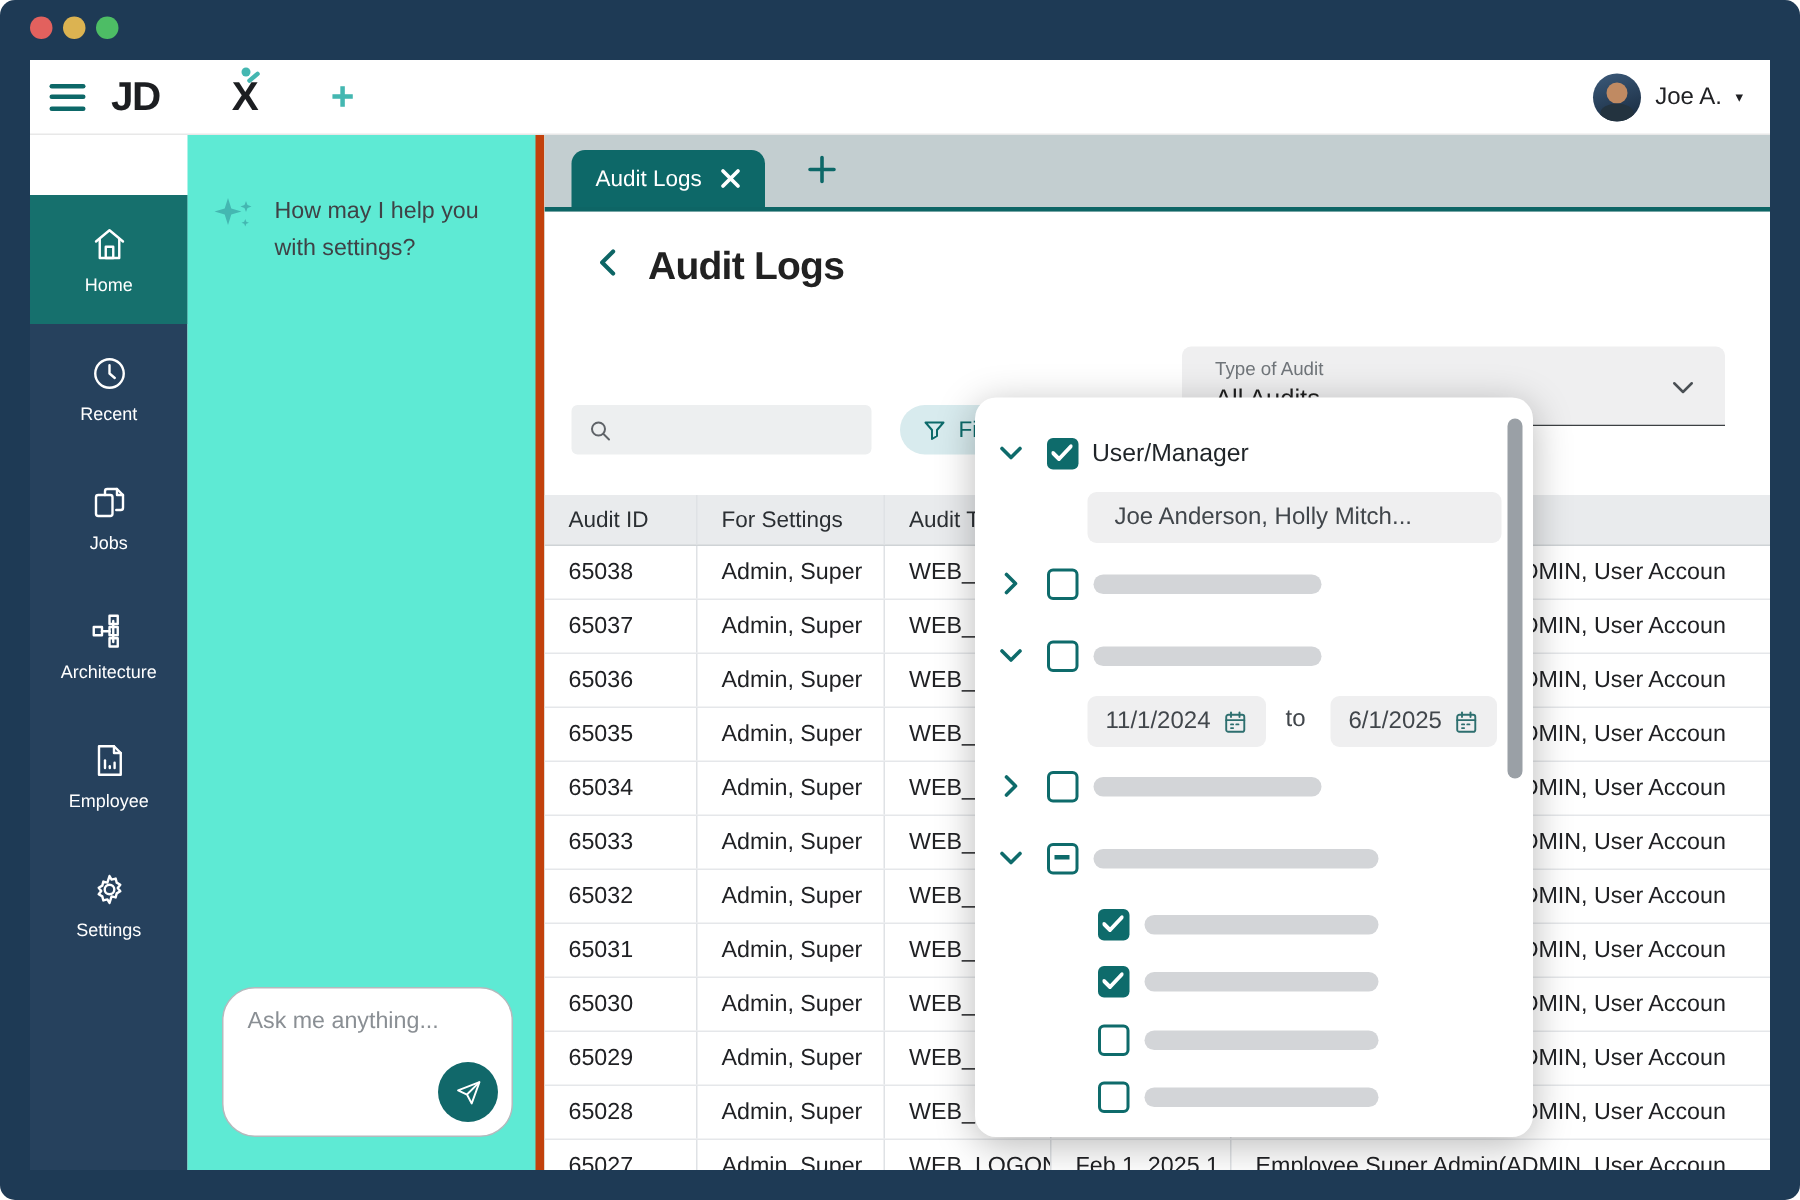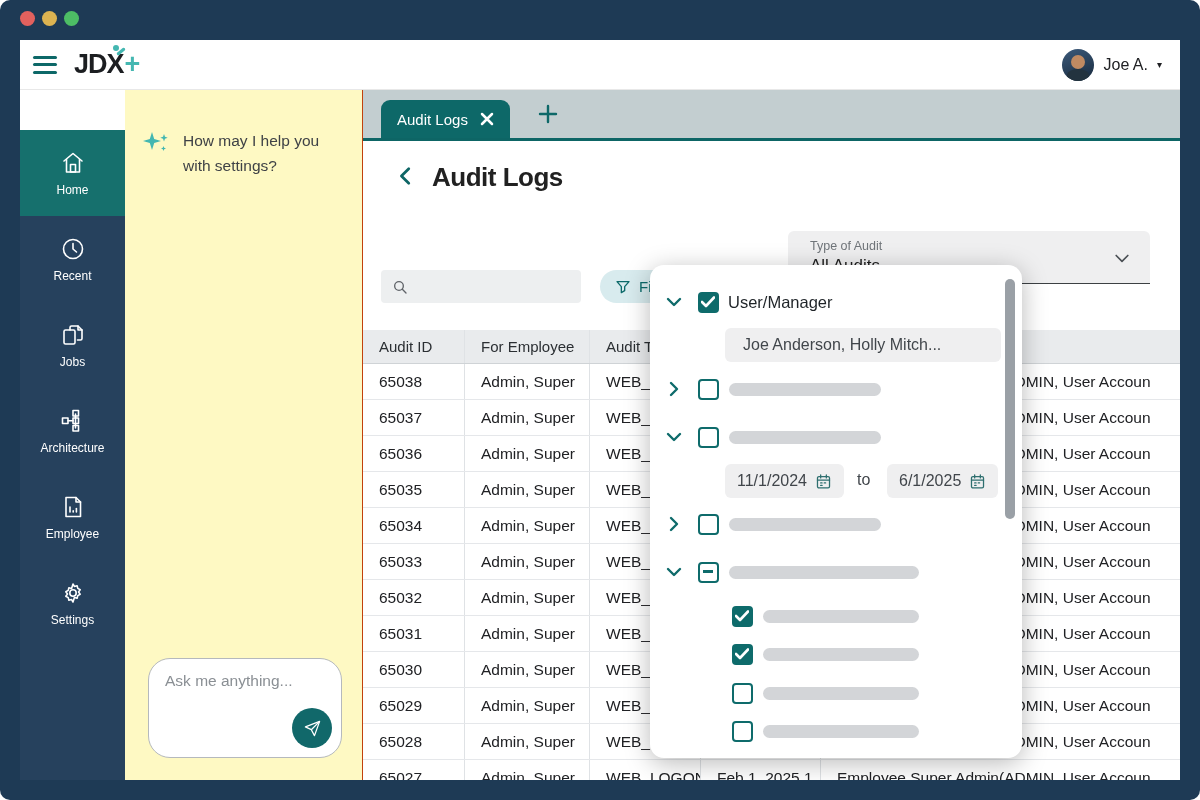--- a/index.html
+++ b/index.html
@@ -10,41 +10,41 @@
   .lights { position:absolute; top:11px; left:20px; display:flex; gap:7px; }
   .light { width:15px; height:15px; border-radius:50%; }
 
   
   #window { position:absolute; left:20px; top:40px; width:1160px; height:740px; background:#fff; overflow:hidden; }
 
   
   #app-header { position:absolute; left:0; top:0; width:1160px; height:50px; background:#fff; border-bottom:1px solid #e8e8e8; display:flex; align-items:center; }
   .hamburger { width:24px; height:18px; margin-left:13px; display:flex; flex-direction:column; justify-content:space-between; cursor:pointer; }
   .hamburger span { display:block; height:3px; background:#0d6868; border-radius:2px; }
-  .logo { margin-left:17px; font-size:27px; font-weight:800; color:#1c1e21; letter-spacing:-1px; display:flex; align-items:baseline; }
+  .logo { margin-left:17px; font-size:27px; font-weight:800; color:#1c1e21; letter-spacing:-1px; display:flex; align-items:baseline;gap:48px; }
   .logo .lx { position:relative; }
   .logo .lx::before { content:""; position:absolute; top:-4px; left:6px; width:6px; height:6px; background:#44b7b1; border-radius:50%; }
   .logo .lx::after { content:""; position:absolute; top:1px; right:-2px; width:10px; height:3px; background:#44b7b1; transform:rotate(-40deg); border-radius:2px; }
   .logo .plus { color:#44b7b1; margin-left:1px; }
   .user-chip { margin-left:auto; margin-right:18px; display:flex; align-items:center; gap:9px; cursor:pointer; }
   .avatar { width:32px; height:32px; border-radius:50%; background:linear-gradient(160deg,#3c5a7a 0%,#17293d 100%); position:relative; overflow:hidden; }
   .avatar::before { content:""; position:absolute; left:9px; top:6px; width:14px; height:14px; border-radius:50%; background:#c08a62; }
   .avatar::after { content:""; position:absolute; left:5px; top:20px; width:22px; height:12px; border-radius:50% 50% 0 0; background:#23333f; }
   .user-name { font-size:16px; color:#202124; }
   .user-caret { font-size:10px; color:#202124; }
 
   
   #sidebar { position:absolute; left:0; top:50px; width:105px; height:690px; background:#26415d; display:flex; flex-direction:column;margin-top:40px; }
   .side-item { height:86px; display:flex; flex-direction:column; align-items:center; justify-content:center; gap:7px; color:#fff; cursor:pointer; }
   .side-item.active { background:#16706d; }
   .side-item svg { width:26px; height:26px; stroke:#fff; fill:none; stroke-width:1.6; stroke-linecap:round; stroke-linejoin:round; }
   .side-label { font-size:12px; color:#fff; }
 
   
-  #assistant { position:absolute; left:105px; top:50px; width:238px; height:690px; background:#fef9c3; border-right:1px solid #c2410c; }
+  #assistant { position:absolute; left:105px; top:50px; width:238px; height:690px; background:#5eead4; border-right:6px solid #c2410c; }
   .greet { position:absolute; left:16px; top:38px; display:flex; gap:12px; }
   .greet svg { width:30px; height:30px; flex:0 0 30px; margin-top:2px; }
   .greet-text { font-size:15.5px; line-height:25px; color:#3f4246; width:152px; }
   .ask-box { position:absolute; left:23px; bottom:22px; width:194px; height:100px; background:#fff; border:1.5px solid #b5b9bd; border-radius:22px; }
   .ask-placeholder { position:absolute; left:16px; top:13px; font-size:15.5px; color:#8a8f94; }
   .send-btn { position:absolute; right:9px; bottom:9px; width:40px; height:40px; border-radius:50%; background:#11686a; display:flex; align-items:center; justify-content:center; cursor:pointer; }
   .send-btn svg { width:19px; height:19px; stroke:#fff; fill:none; stroke-width:1.6; stroke-linejoin:round; }
 
   
   #main { position:absolute; left:343px; top:50px; width:817px; height:690px; background:#fff; overflow:hidden; }
@@ -257,21 +257,21 @@
           <svg viewBox="0 0 24 24">
               <path d="M3 4 H21 L14.5 11.5 V17.5 L9.5 20.5 V11.5 Z"></path>
             </svg>
           <span class="filter-label">Filter</span>
         </div>
       </div>
 
       <div id="table">
         <div class="trow thead" id="table-head">
             <div class="cell c0">Audit ID</div>
-            <div class="cell c1">For Employee</div>
+            <div class="cell c1">For Settings</div>
             <div class="cell c2">Audit Type</div>
             <div class="cell c3"></div>
             <div class="cell c4"></div>
           </div>
         <div class="tbody" id="table-body">
             <div class="trow">
               <div class="cell c0">65038</div>
               <div class="cell c1">Admin, Super</div>
               <div class="cell c2">WEB_LOGON</div>
               <div class="cell c3">Feb 1, 2025 1</div>

